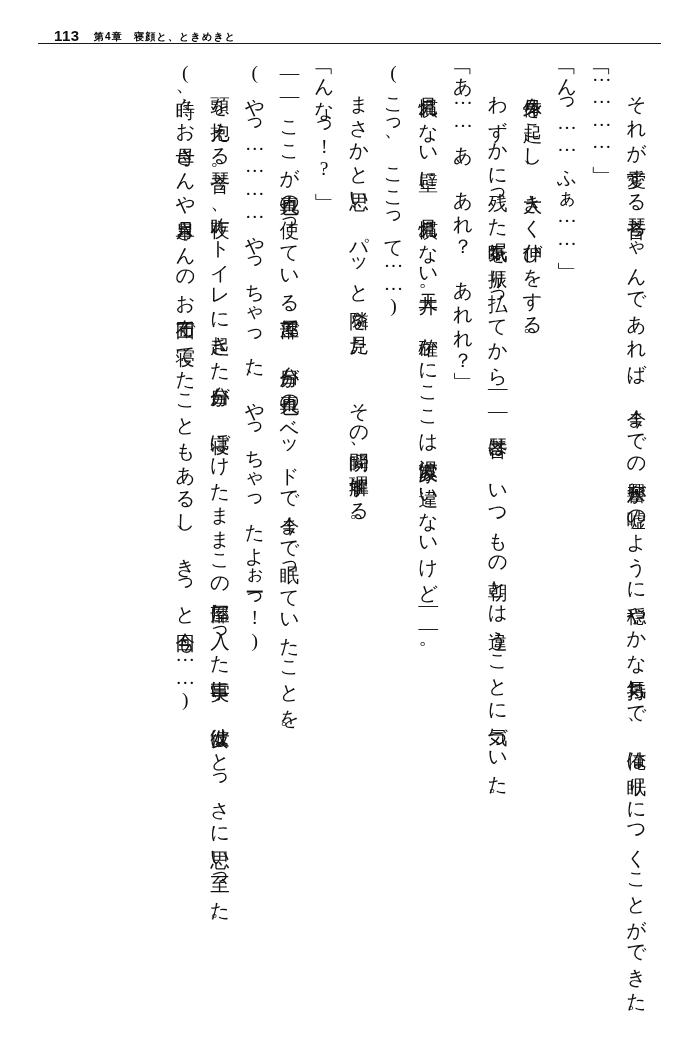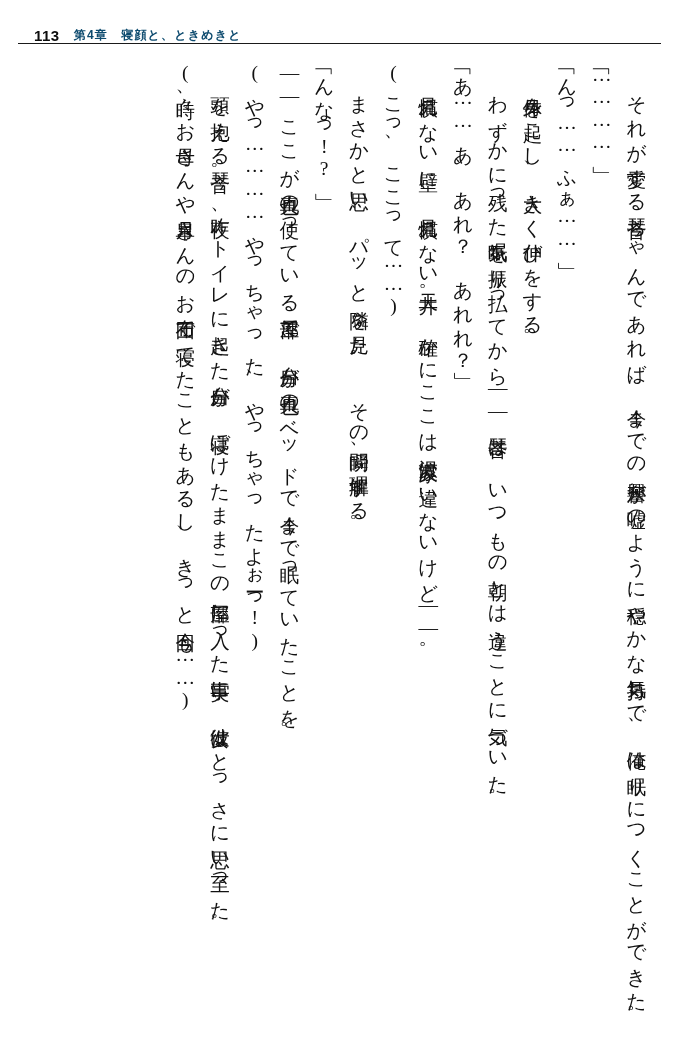--- a/index.html
+++ b/index.html
@@ -15,20 +15,21 @@
     overflow: hidden;
     position: relative;
   }
 
   
   .page {
     position: absolute;
     inset: 0;
     display: flex;
     flex-direction: column;
+    padding-left: 20px;
   }
 
   
   .header {
     height: 44px;
     flex: 0 0 auto;
     position: relative;
     padding: 0 34px;
     box-sizing: border-box;
   }
@@ -41,24 +42,24 @@
   }
   .folio {
     font-family: "Liberation Sans", "DejaVu Sans", sans-serif;
     font-size: 15px;
     font-weight: bold;
     letter-spacing: 0.5px;
     color: #0d0d0d;
   }
   .chapter-title {
     font-family: "Liberation Sans", "DejaVu Sans", sans-serif;
-    font-size: 12px;
+    font-size: 10px;
     font-weight: bold;
     letter-spacing: 1.2px;
-    color: #0c4a6e;
+    color: #000000;
   }
   .rule {
     position: absolute;
     left: 18px;
     right: 18px;
     bottom: 0;
     height: 1px;
     background: #1a1a1a;
   }
 

